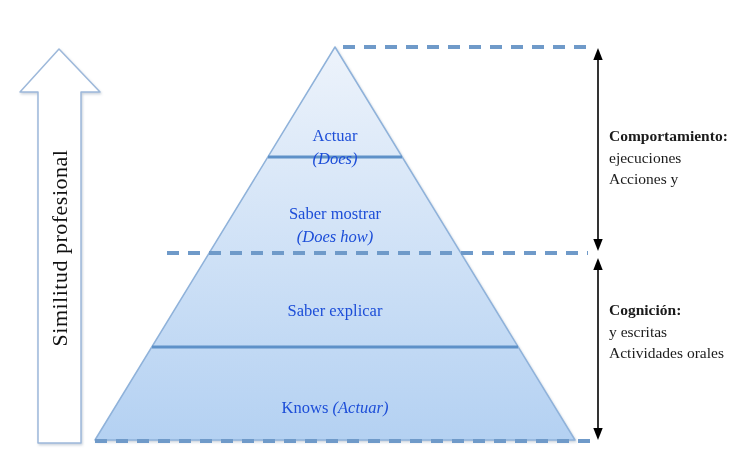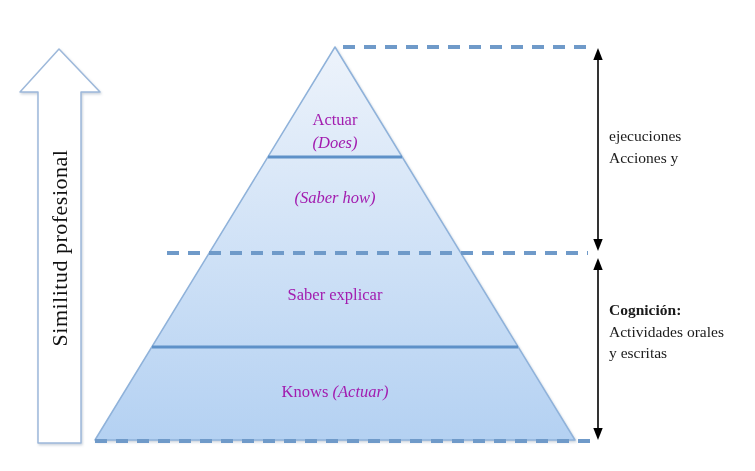--- a/index.html
+++ b/index.html
@@ -36,21 +36,22 @@
     transform-origin: center center;
     white-space: nowrap;
   }
   .lvl {
     position: absolute;
     left: 185px;
     width: 300px;
     text-align: center;
     font-size: 16.5px;
     line-height: 23px;
-    color: #a21caf;
+    color: #1d4ed8;
+    margin-top: 16px;
   }
   .lvl-1 { top: 108px; }
   .lvl-2 { top: 186px; }
   .lvl-3 { top: 283px; }
   .lvl-4 { top: 380px; }
   .it { font-style: italic; }
   .ann {
     position: absolute;
     left: 609px;
     width: 146px;
@@ -103,36 +104,38 @@
   </svg>
 
   <div class="similitud">Similitud profesional</div>
 
   <div class="lvl lvl-1">
     <div>Actuar</div>
     <div class="it">(Does)</div>
   </div>
 
   <div class="lvl lvl-2">
-    <div class="it">(Saber how)</div>
+    <div>Saber mostrar</div>
+    <div class="it">(Does how)</div>
   </div>
 
   <div class="lvl lvl-3">
     <div>Saber explicar</div>
   </div>
 
   <div class="lvl lvl-4">
     <span>Knows</span>
     <span class="it">(Actuar)</span>
   </div>
 
   <div class="ann ann-1">
+    <div class="ann-title">Comportamiento:</div>
     <div>ejecuciones</div>
     <div>Acciones y</div>
   </div>
 
   <div class="ann ann-2">
     <div class="ann-title">Cognición:</div>
+    <div>y escritas</div>
     <div>Actividades orales</div>
-    <div>y escritas</div>
   </div>
 
 </div>
 
 </body></html>

